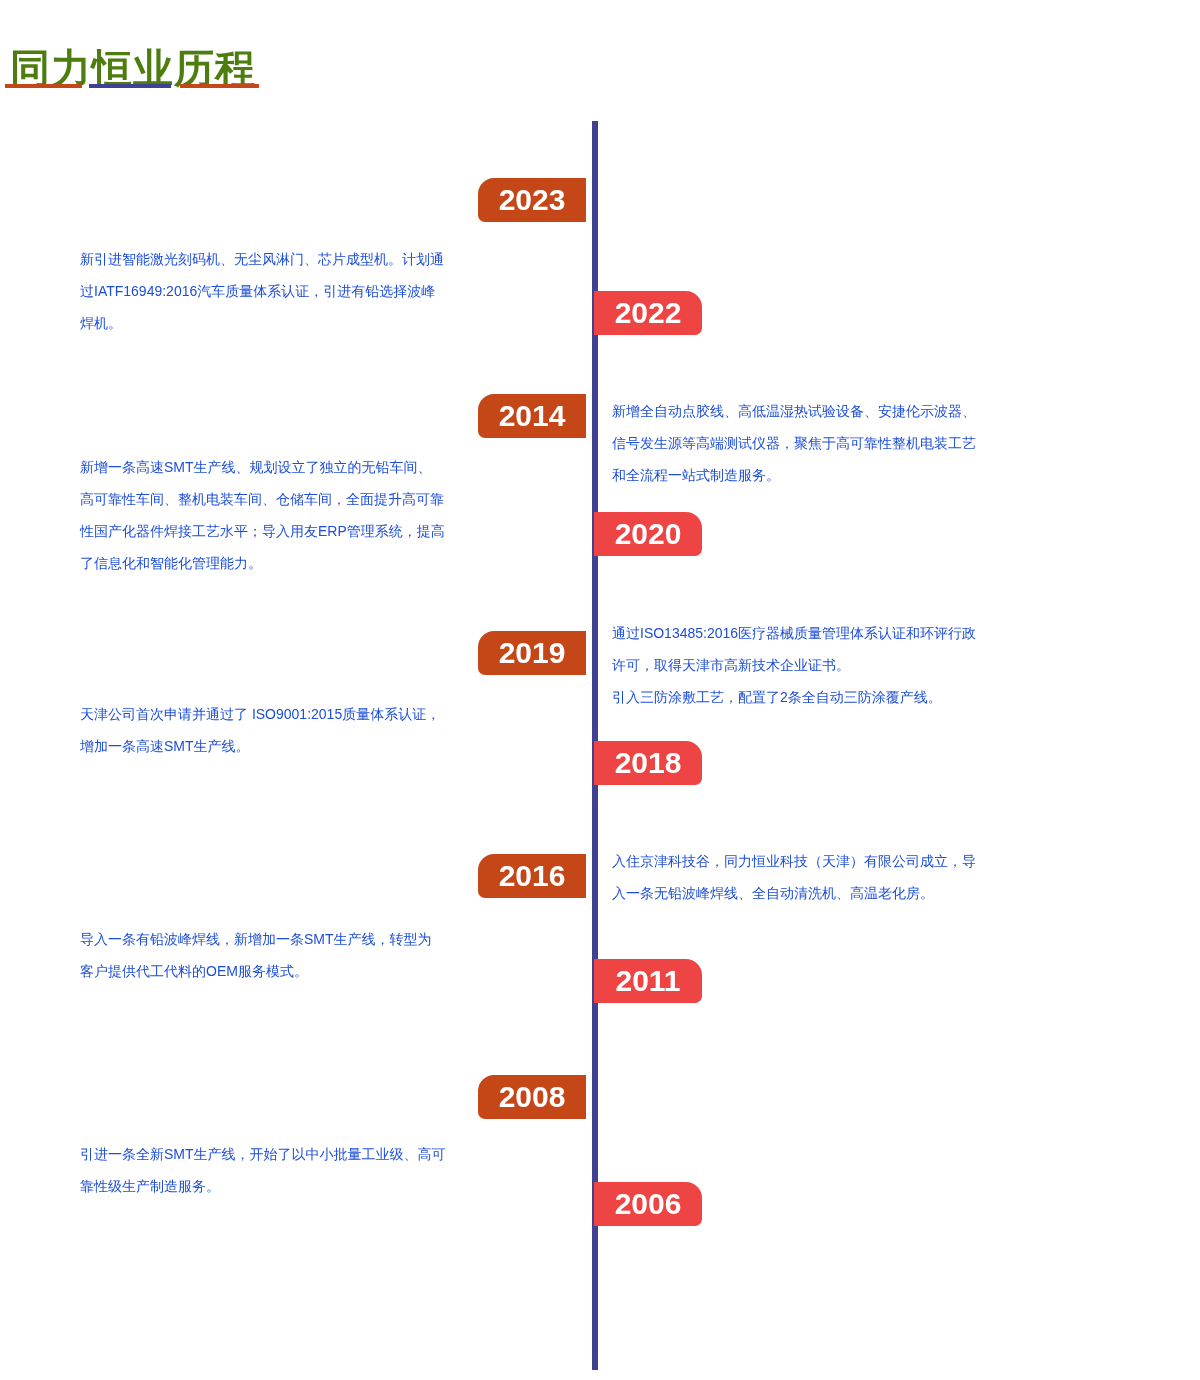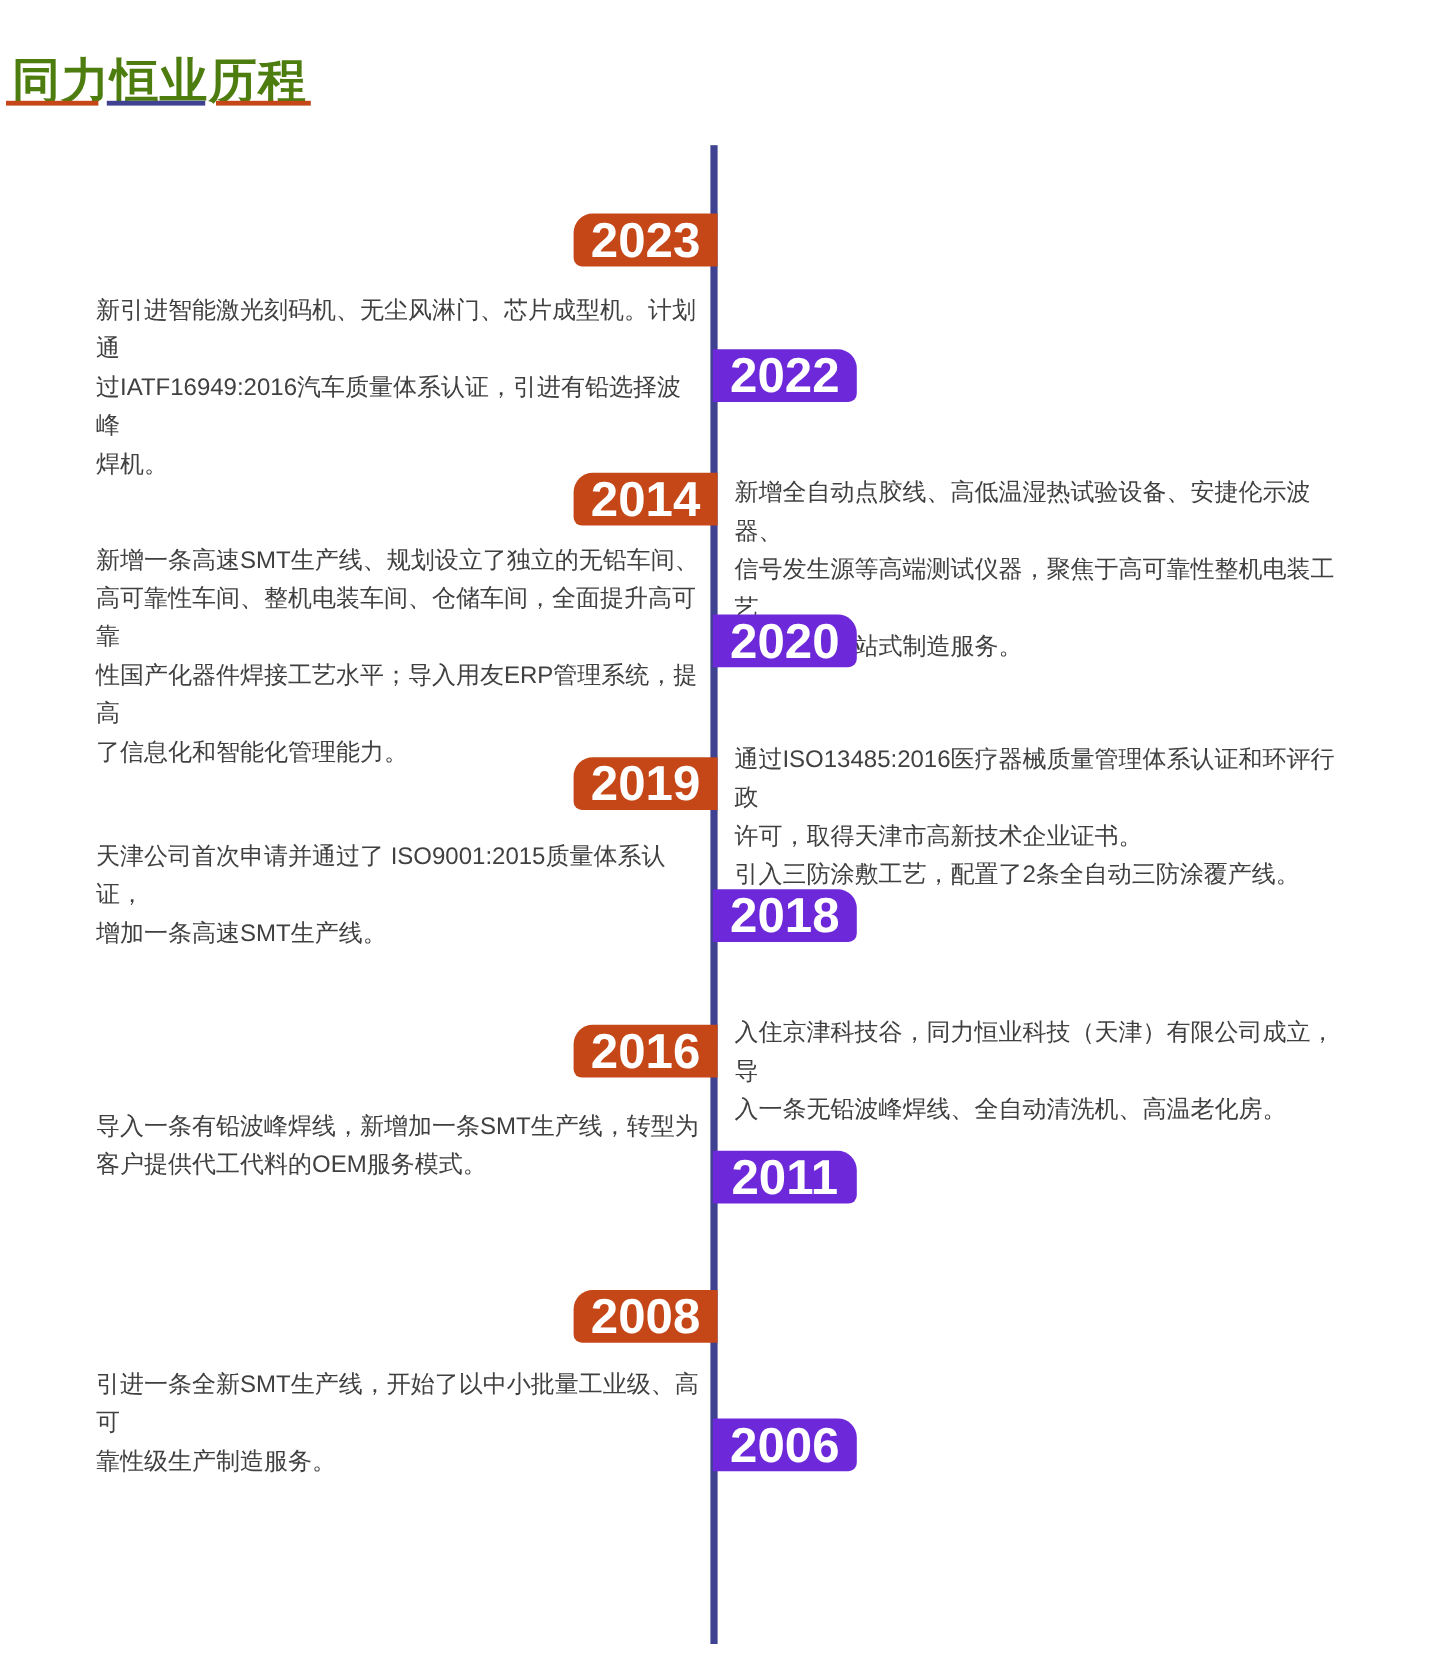--- a/index.html
+++ b/index.html
@@ -34,40 +34,40 @@
     position: absolute;
     left: 592px;
     top: 121px;
     width: 6px;
     height: 1249px;
     background: #3E4291;
   }
 
   .badge {
     position: absolute;
-    width: 120px;
+    width: 108px;
     height: 44px;
     color: #ffffff;
     font-weight: bold;
-    font-size: 41px;
+    font-size: 30px;
     display: flex;
     align-items: center;
     justify-content: center;
     box-sizing: border-box;
     z-index: 2;
   }
   .badge.left  { left: 478px; background: #C54718; border-radius: 16px 0 0 7px; }
-  .badge.right { left: 594px; background: #6d28d9; border-radius: 0 16px 7px 0; }
+  .badge.right { left: 594px; background: #ef4444; border-radius: 0 16px 7px 0; }
 
   .etext {
     position: absolute;
     width: 505px;
-    font-size: 20px;
+    font-size: 14px;
     line-height: 32px;
-    color: #404040;
+    color: #1d4ed8;
     white-space: pre-line;
   }
   .etext.left  { left: 80px; }
   .etext.right { left: 612px; margin-top: 42px; }
 </style>
 </head>
 <body>
 
 <div class="page">
 

